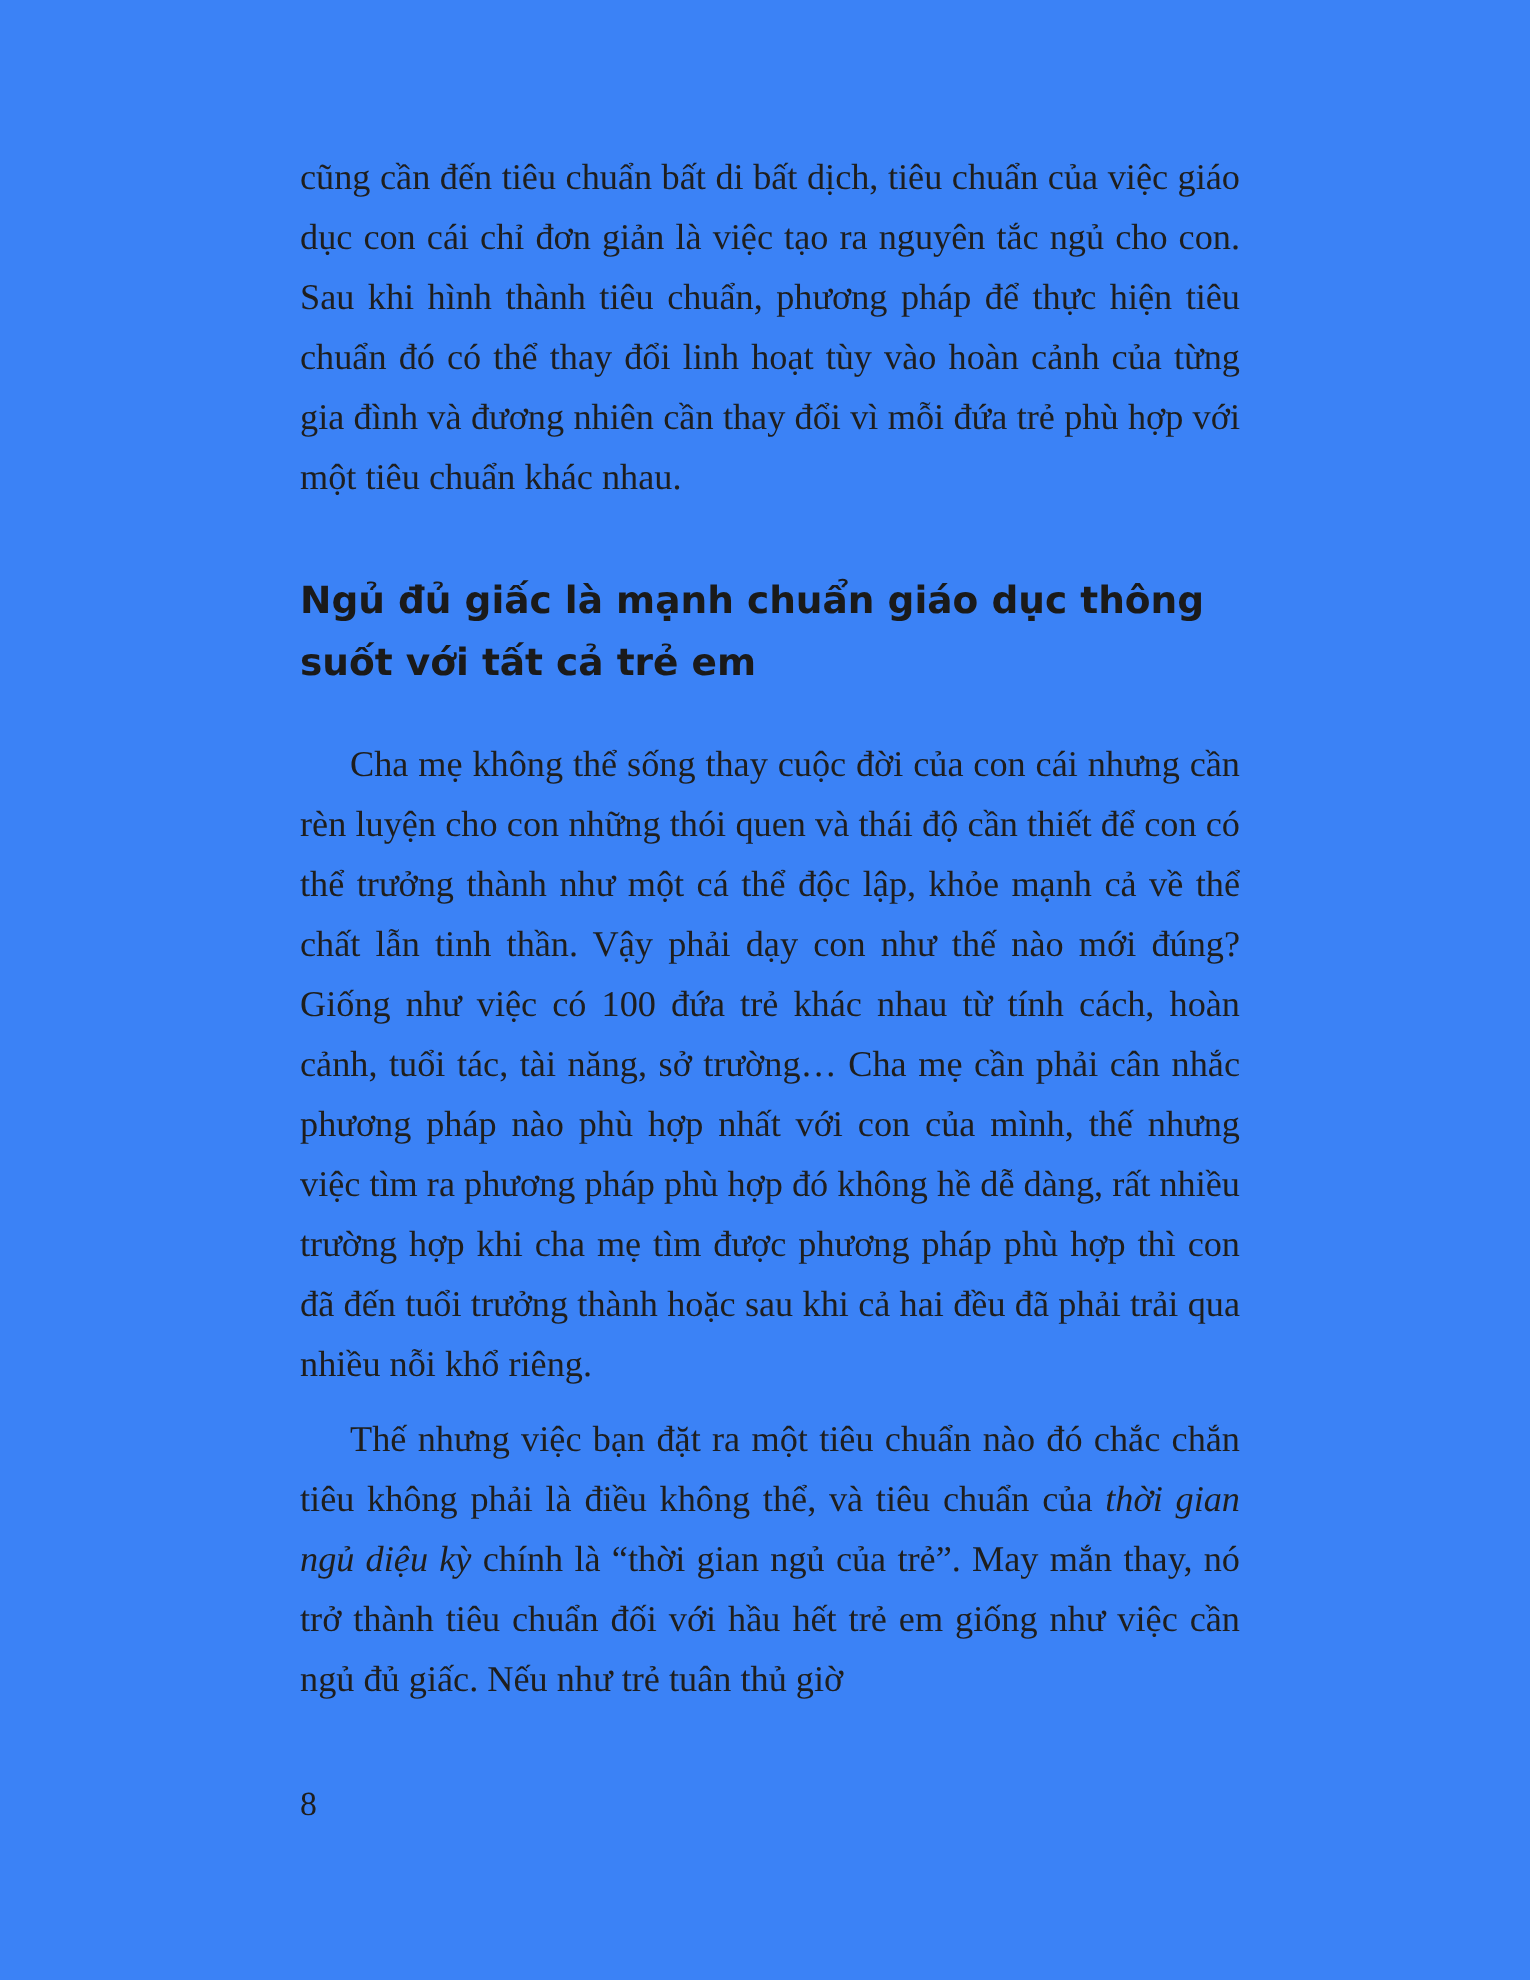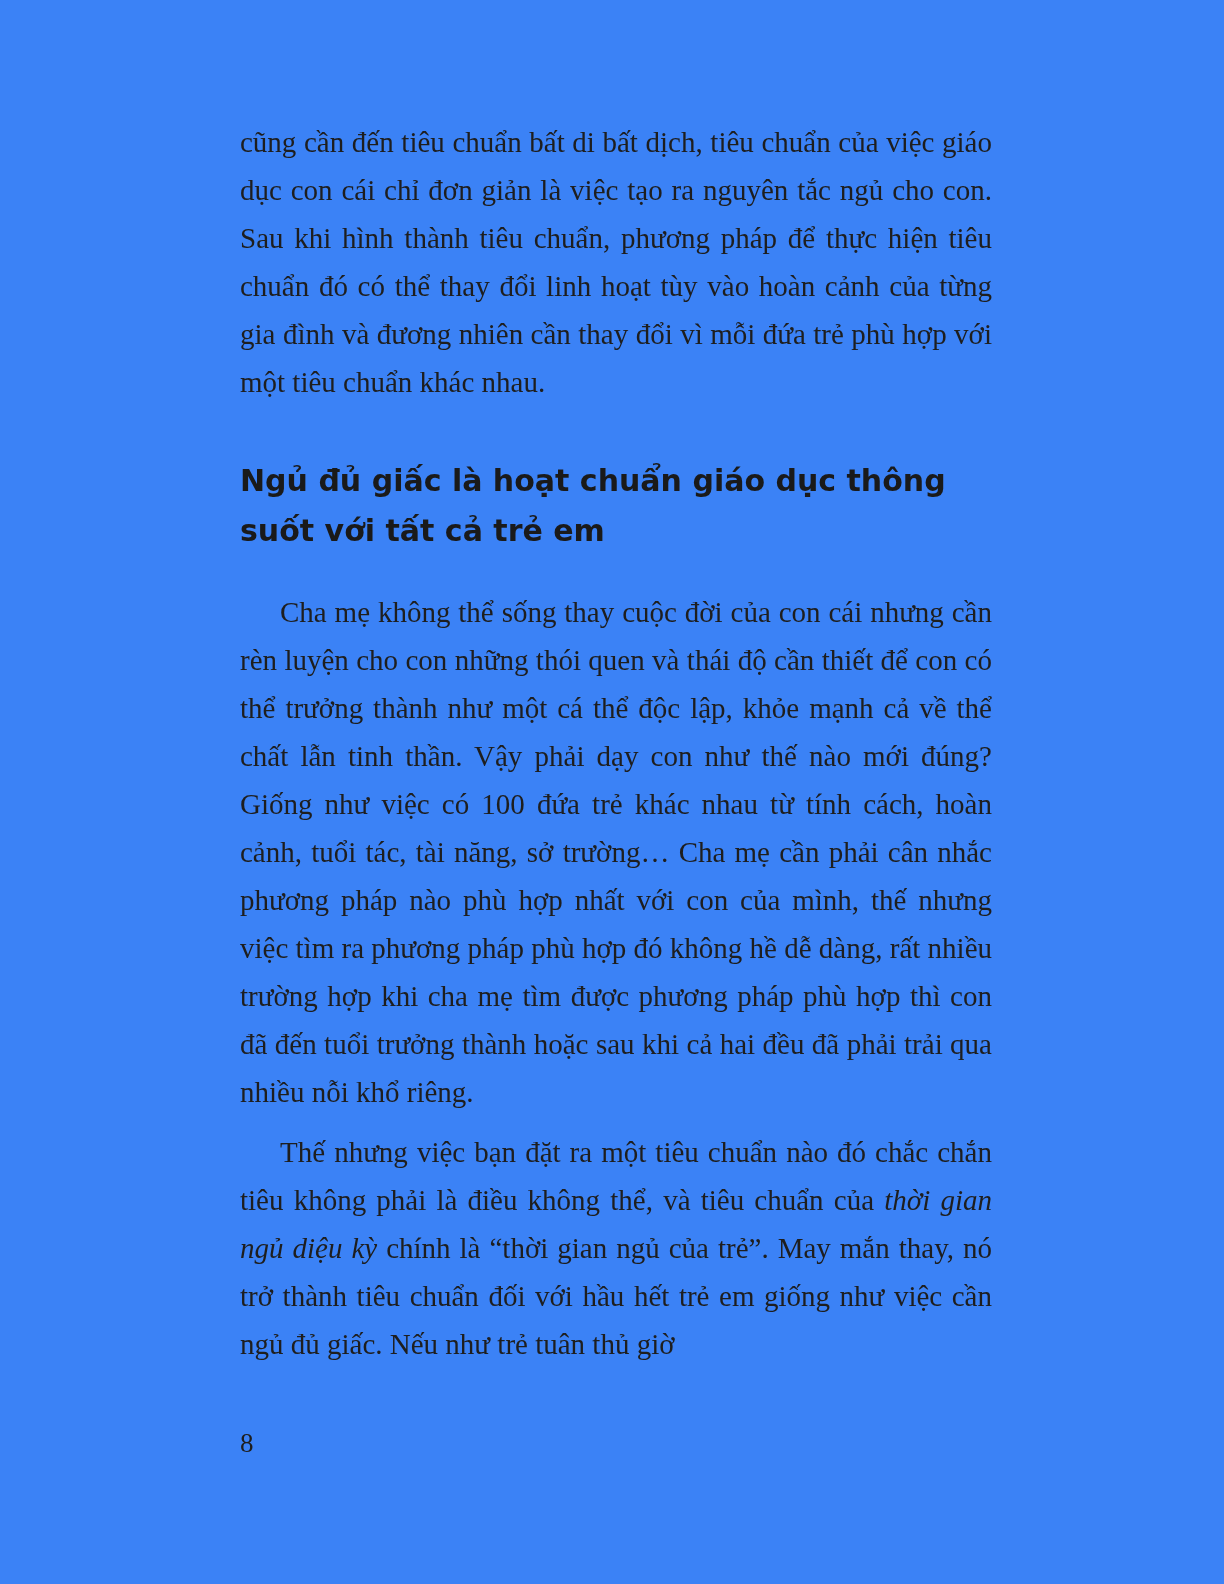--- a/index.html
+++ b/index.html
@@ -58,21 +58,21 @@
   }
 </style>
 </head>
 <body>
 
 <div class="page">
   <div class="text-block">
 
     <p class="body-para">cũng cần đến tiêu chuẩn bất di bất dịch, tiêu chuẩn của việc giáo dục con cái chỉ đơn giản là việc tạo ra nguyên tắc ngủ cho con. Sau khi hình thành tiêu chuẩn, phương pháp để thực hiện tiêu chuẩn đó có thể thay đổi linh hoạt tùy vào hoàn cảnh của từng gia đình và đương nhiên cần thay đổi vì mỗi đứa trẻ phù hợp với một tiêu chuẩn khác nhau.</p>
 
-    <h2 class="heading">Ngủ đủ giấc là hoạt chuẩn giáo dục thông suốt với tất cả trẻ em</h2>
+    <h2 class="heading">Ngủ đủ giấc là mạnh chuẩn giáo dục thông suốt với tất cả trẻ em</h2>
 
     <p class="body-para indent">Cha mẹ không thể sống thay cuộc đời của con cái nhưng cần rèn luyện cho con những thói quen và thái độ cần thiết để con có thể trưởng thành như một cá thể độc lập, khỏe mạnh cả về thể chất lẫn tinh thần. Vậy phải dạy con như thế nào mới đúng? Giống như việc có 100 đứa trẻ khác nhau từ tính cách, hoàn cảnh, tuổi tác, tài năng, sở trường… Cha mẹ cần phải cân nhắc phương pháp nào phù hợp nhất với con của mình, thế nhưng việc tìm ra phương pháp phù hợp đó không hề dễ dàng, rất nhiều trường hợp khi cha mẹ tìm được phương pháp phù hợp thì con đã đến tuổi trưởng thành hoặc sau khi cả hai đều đã phải trải qua nhiều nỗi khổ riêng.</p>
 
     <p class="body-para indent"><span>Thế nhưng việc bạn đặt ra một tiêu chuẩn nào đó chắc chắn tiêu không phải là điều không thể, và tiêu chuẩn của </span><em class="italic-phrase">thời gian ngủ diệu kỳ</em><span> chính là “thời gian ngủ của trẻ”. May mắn thay, nó trở thành tiêu chuẩn đối với hầu hết trẻ em giống như việc cần ngủ đủ giấc. Nếu như trẻ tuân thủ giờ</span></p>
 
   </div>
 
   <div class="page-number">8</div>
 </div>
 

